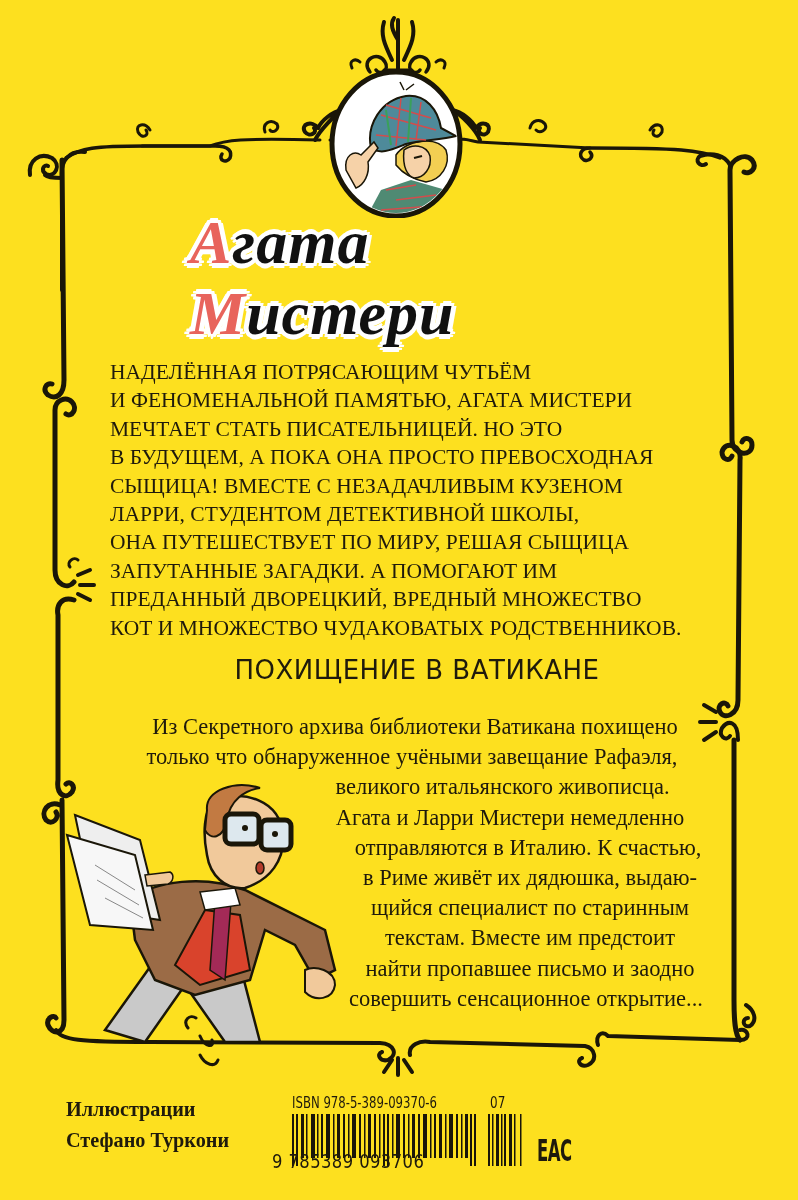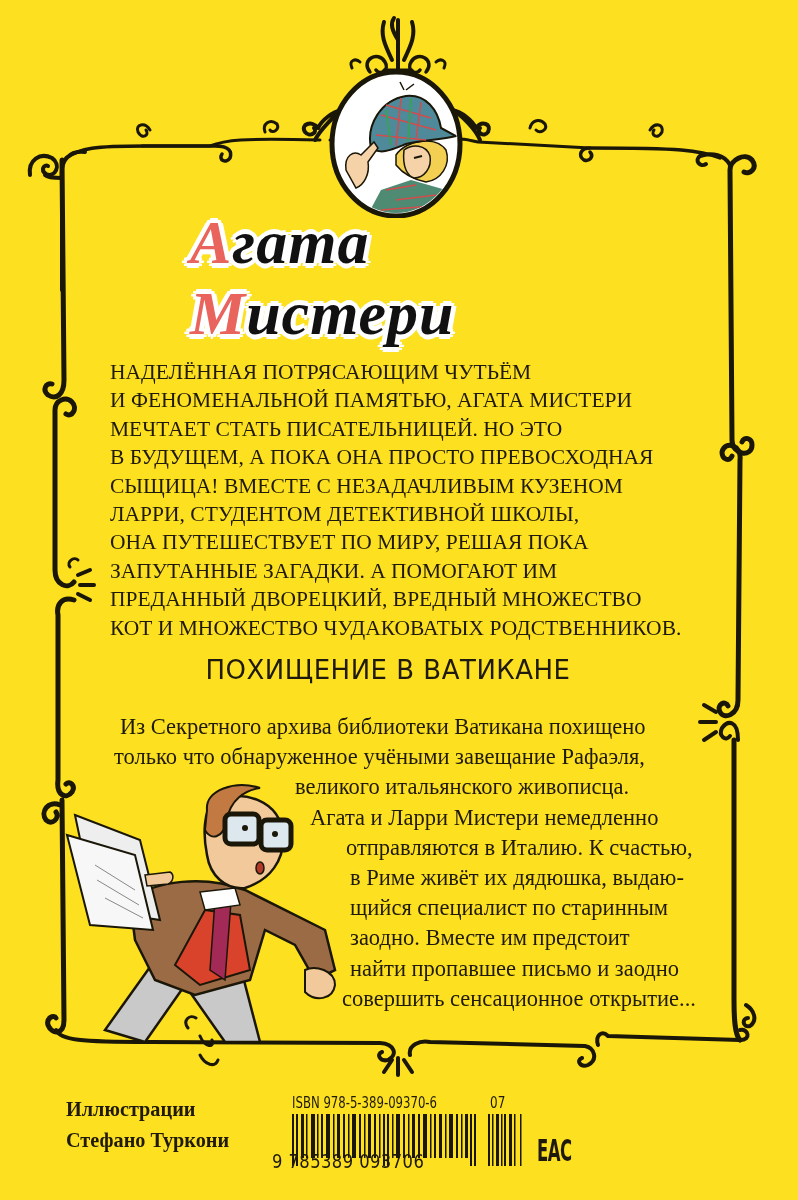--- a/index.html
+++ b/index.html
@@ -31,33 +31,33 @@
     }
     .logo-text .cap { color: #e8645c; }
     .blurb {
       position: absolute; left: 110px; top: 358px; width: 580px;
       font-family: "Liberation Serif", serif;
       font-size: 21.5px; line-height: 28.4px;
       color: #1f1a0c;
     }
     .blurb div { white-space: nowrap; }
     .subtitle {
-      position: absolute; left: 128px; top: 655px; width: 520px;
+      position: absolute; left: 157px; top: 655px; width: 520px;
       text-align: center;
       font-family: "DejaVu Sans", sans-serif;
       font-size: 26px; letter-spacing: 0.5px;
       color: #1f1a0c;
     }
     .story {
       position: absolute; left: 110px; top: 712px; width: 600px;
       font-family: "Liberation Serif", serif;
       font-size: 22.5px; line-height: 30.2px;
       color: #1f1a0c;
     }
-    .story div { white-space: nowrap; }
+    .story div { white-space: nowrap; text-align: center; }
     .larry { position: absolute; left: 35px; top: 780px; width: 310px; height: 265px; }
     .credits {
       position: absolute; left: 66px; top: 1093px;
       font-family: "Liberation Serif", serif;
       font-size: 22px; line-height: 31px; font-weight: bold;
       color: #1f1a0c;
       transform: scaleX(0.92); transform-origin: left;
     }
     .barcode-wrap { position: absolute; left: 272px; top: 1094px; width: 260px; height: 80px; }
     .isbn-top {
@@ -170,21 +170,21 @@
   <span class="logo-text"><span class="cap">А</span><span>гата </span><span class="cap">М</span><span>истери</span></span>
 </div>
 
 <div class="blurb">
   <div>НАДЕЛЁННАЯ ПОТРЯСАЮЩИМ ЧУТЬЁМ</div>
   <div>И ФЕНОМЕНАЛЬНОЙ ПАМЯТЬЮ, АГАТА МИСТЕРИ</div>
   <div>МЕЧТАЕТ СТАТЬ ПИСАТЕЛЬНИЦЕЙ. НО ЭТО</div>
   <div>В БУДУЩЕМ, А ПОКА ОНА ПРОСТО ПРЕВОСХОДНАЯ</div>
   <div>СЫЩИЦА! ВМЕСТЕ С НЕЗАДАЧЛИВЫМ КУЗЕНОМ</div>
   <div>ЛАРРИ, СТУДЕНТОМ ДЕТЕКТИВНОЙ ШКОЛЫ,</div>
-  <div>ОНА ПУТЕШЕСТВУЕТ ПО МИРУ, РЕШАЯ ПОКА</div>
+  <div>ОНА ПУТЕШЕСТВУЕТ ПО МИРУ, РЕШАЯ СЫЩИЦА</div>
   <div>ЗАПУТАННЫЕ ЗАГАДКИ. А ПОМОГАЮТ ИМ</div>
   <div>ПРЕДАННЫЙ ДВОРЕЦКИЙ, ВРЕДНЫЙ МНОЖЕСТВО</div>
   <div>КОТ И МНОЖЕСТВО ЧУДАКОВАТЫХ РОДСТВЕННИКОВ.</div>
 </div>
 
 <div class="subtitle">ПОХИЩЕНИЕ В ВАТИКАНЕ</div>
 
 <svg class="larry" viewBox="0 0 310 265">
 
   <path d="M120 180 L 70 250 L 110 262 L 150 205 L 190 262 L 225 262 L 205 185 Z" fill="#c9c9c9" stroke="#1a1608" stroke-width="2.5"></path>
@@ -218,21 +218,21 @@
 </svg>
 
 <div class="story">
   <div style="padding-left:10px">Из Секретного архива библиотеки Ватикана похищено</div>
   <div style="padding-left:4px">только что обнаруженное учёными завещание Рафаэля,</div>
   <div style="padding-left:185px">великого итальянского живописца.</div>
   <div style="padding-left:200px">Агата и Ларри Мистери немедленно</div>
   <div style="padding-left:236px">отправляются в Италию. К счастью,</div>
   <div style="padding-left:240px">в Риме живёт их дядюшка, выдаю-</div>
   <div style="padding-left:240px">щийся специалист по старинным</div>
-  <div style="padding-left:240px">заодно. Вместе им предстоит</div>
+  <div style="padding-left:240px">текстам. Вместе им предстоит</div>
   <div style="padding-left:240px">найти пропавшее письмо и заодно</div>
   <div style="padding-left:232px">совершить сенсационное открытие...</div>
 </div>
 
 <div class="credits">
   <div>Иллюстрации</div>
   <div>Стефано Туркони</div>
 </div>
 
 <div class="barcode-wrap">

